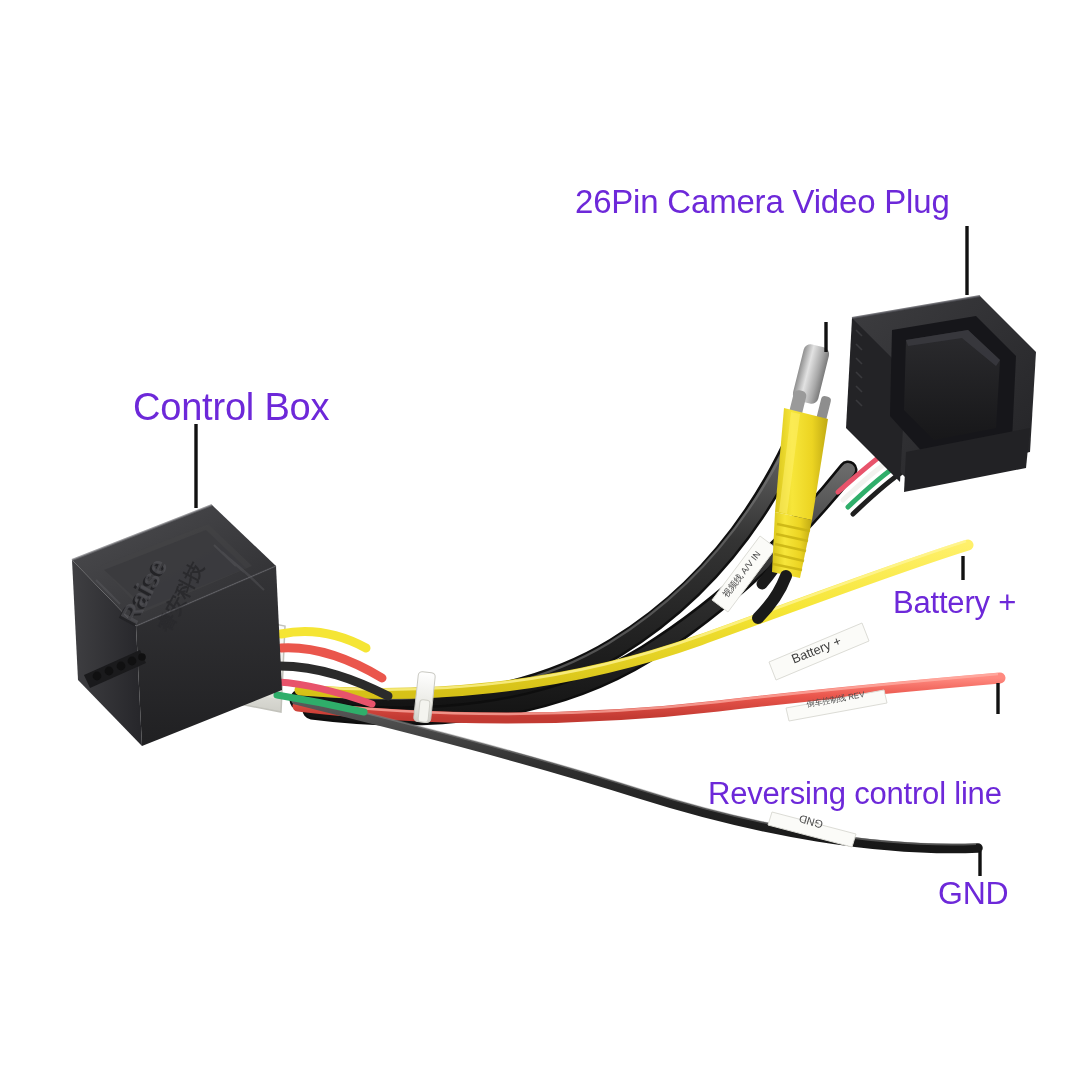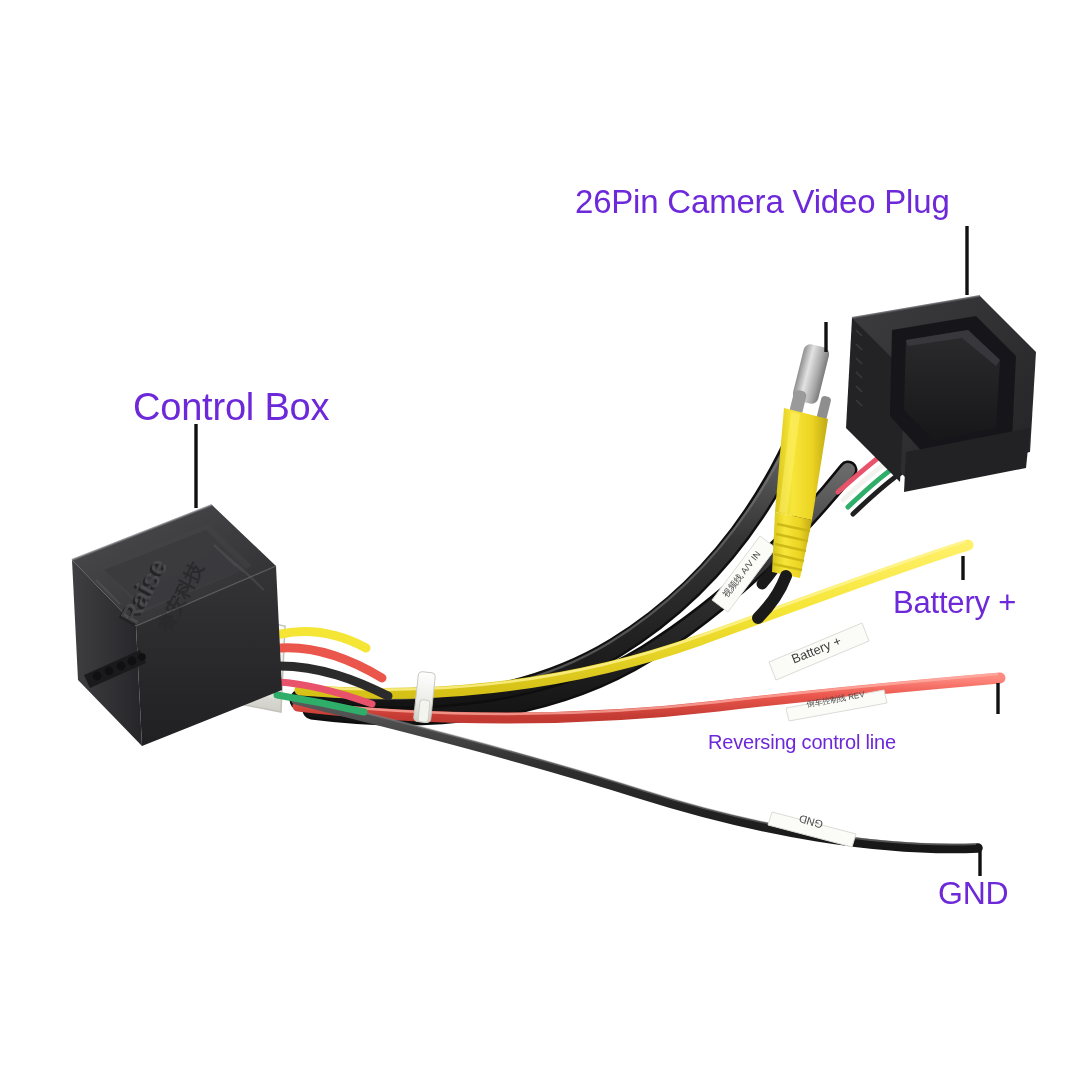--- a/index.html
+++ b/index.html
@@ -27,21 +27,21 @@
     color: #6d28d9;
     font-family: "Liberation Sans", sans-serif;
     font-weight: 400;
     white-space: nowrap;
     letter-spacing: -0.2px;
   }
   .c-26pin   { left: 575px; top: 183px; font-size: 33px; }
   .c-dvd     { left: 575px; top: 286px; font-size: 32px; }
   .c-ctrlbox { left: 104px; top: 386px; font-size: 38px; margin-left: 29px; }
   .c-batt    { left: 893px; top: 585px; font-size: 31px; }
-  .c-rev     { left: 708px; top: 731px; font-size: 20px; }
+  .c-rev     { left: 708px; top: 776px; font-size: 31px; }
   .c-gnd     { left: 938px; top: 875px; font-size: 32px; }
 </style>
 </head>
 <body>
 
 <div id="stage">
 
   <svg id="art" viewBox="0 0 1080 1080">
     <defs>
       <linearGradient id="boxTop" x1="0" y1="0" x2="1" y2="1">

